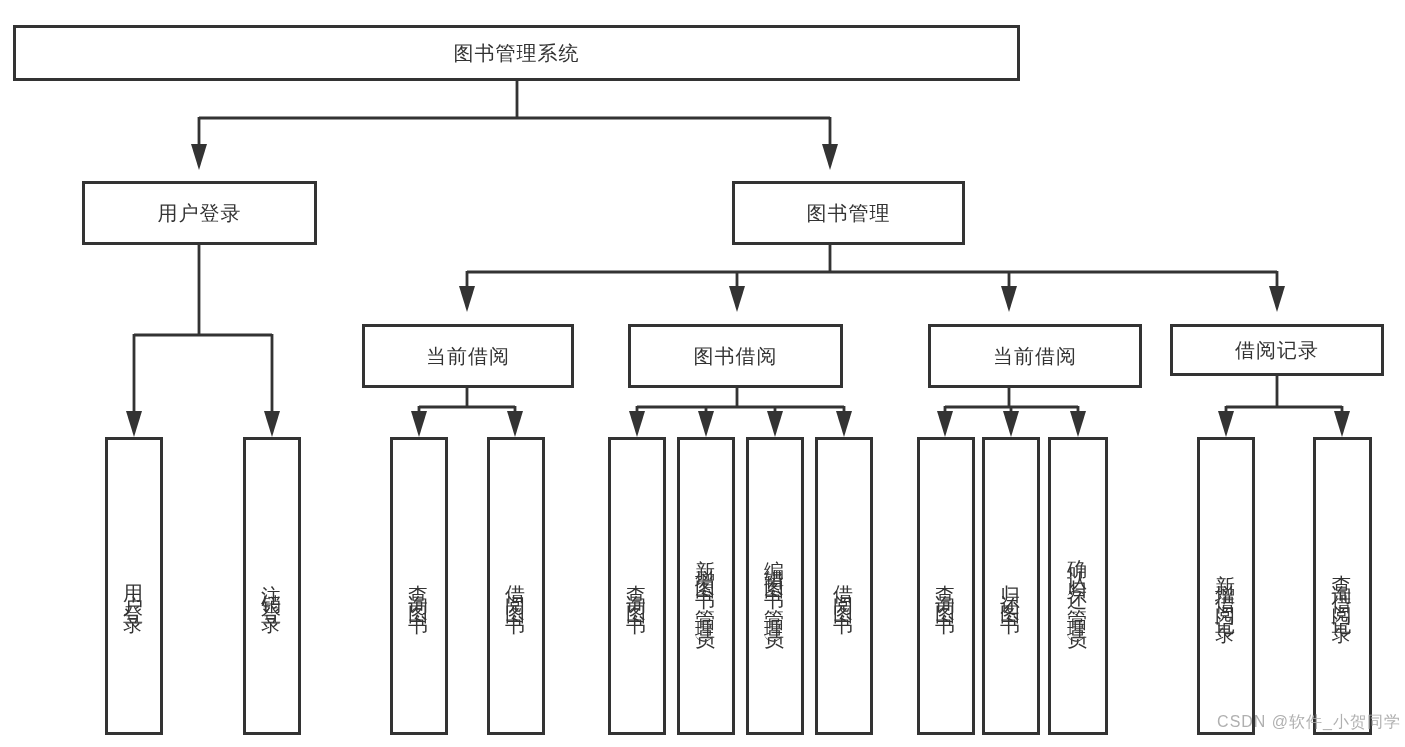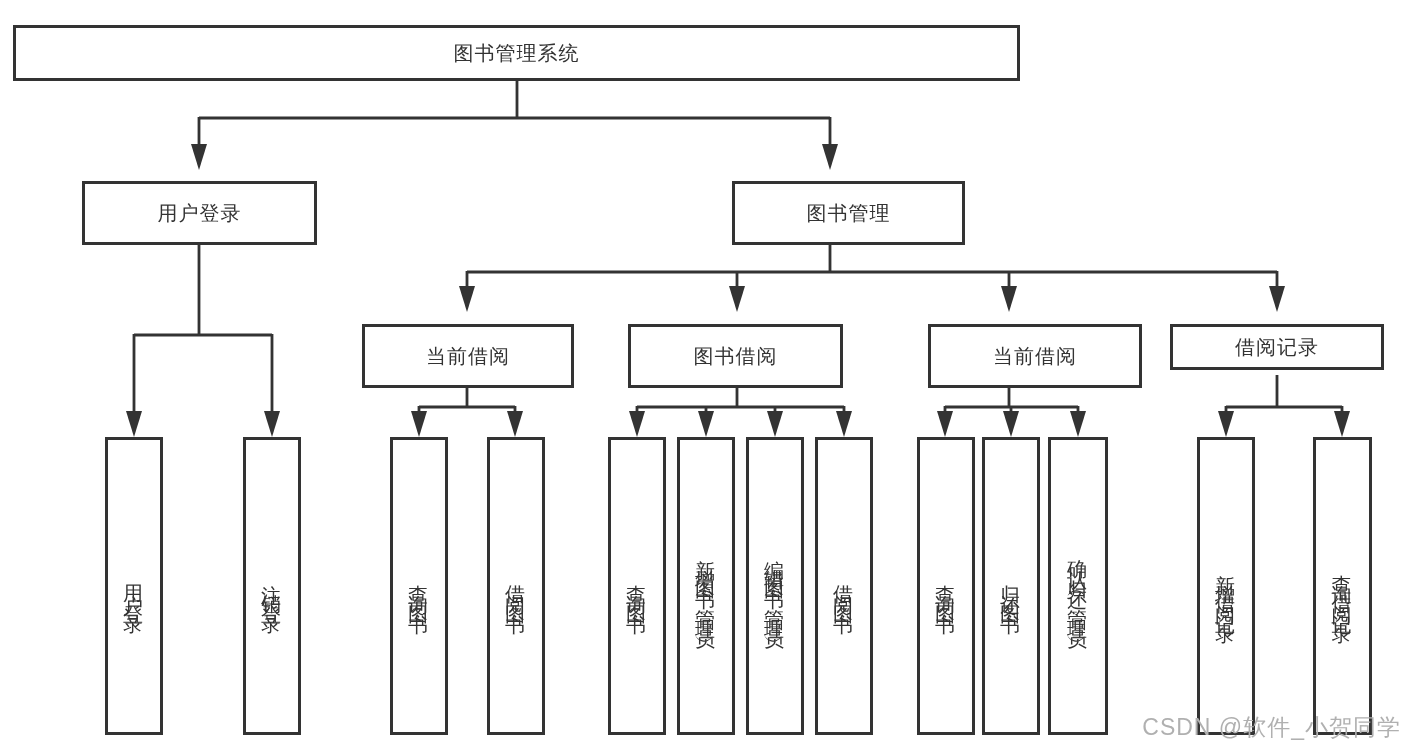--- a/index.html
+++ b/index.html
@@ -32,21 +32,21 @@
   }
   .hnode{letter-spacing:1px;margin-top:12px;}
   .vnode{
     top:437px;height:298px;width:58px;
     writing-mode:vertical-rl;text-orientation:mixed;
     letter-spacing:10px;
     padding-top:6px;
   }
   #watermark{
     position:absolute;right:4px;top:712px;
-    font-size:23px;letter-spacing:1px;
+    font-size:16px;letter-spacing:1px;
     color:var(--watermark);
     z-index:3;white-space:nowrap;
   }
 </style>
 </head>
 <body>
 
 <div id="canvas">
 
   <svg id="connectors" viewBox="0 0 1405 747" xmlns="http://www.w3.org/2000/svg">
@@ -90,21 +90,21 @@
   </svg>
 
   <div class="node hnode" style="left:13px;top:13px;width:1007px;height:56px;">图书管理系统</div>
 
   <div class="node hnode" style="left:82px;top:169px;width:235px;height:64px;">用户登录</div>
   <div class="node hnode" style="left:732px;top:169px;width:233px;height:64px;">图书管理</div>
 
   <div class="node hnode" style="left:362px;top:312px;width:212px;height:64px;">当前借阅</div>
   <div class="node hnode" style="left:628px;top:312px;width:215px;height:64px;text-align:center;">图书借阅</div>
   <div class="node hnode" style="left:928px;top:312px;width:214px;height:64px;">当前借阅</div>
-  <div class="node hnode" style="left:1170px;top:312px;width:214px;height:46px;">借阅记录</div>
+  <div class="node hnode" style="left:1170px;top:312px;width:214px;height:52px;">借阅记录</div>
 
   <div class="node vnode" style="left:105px;">用户登录</div>
   <div class="node vnode" style="left:243px;">注销登录</div>
 
   <div class="node vnode" style="left:390px;">查询图书</div>
   <div class="node vnode" style="left:487px;">借阅图书</div>
 
   <div class="node vnode" style="left:608px;">查询图书</div>
   <div class="node vnode" style="left:677px;">新增图书（管理员）</div>
   <div class="node vnode" style="left:746px;">编辑图书（管理员）</div>

